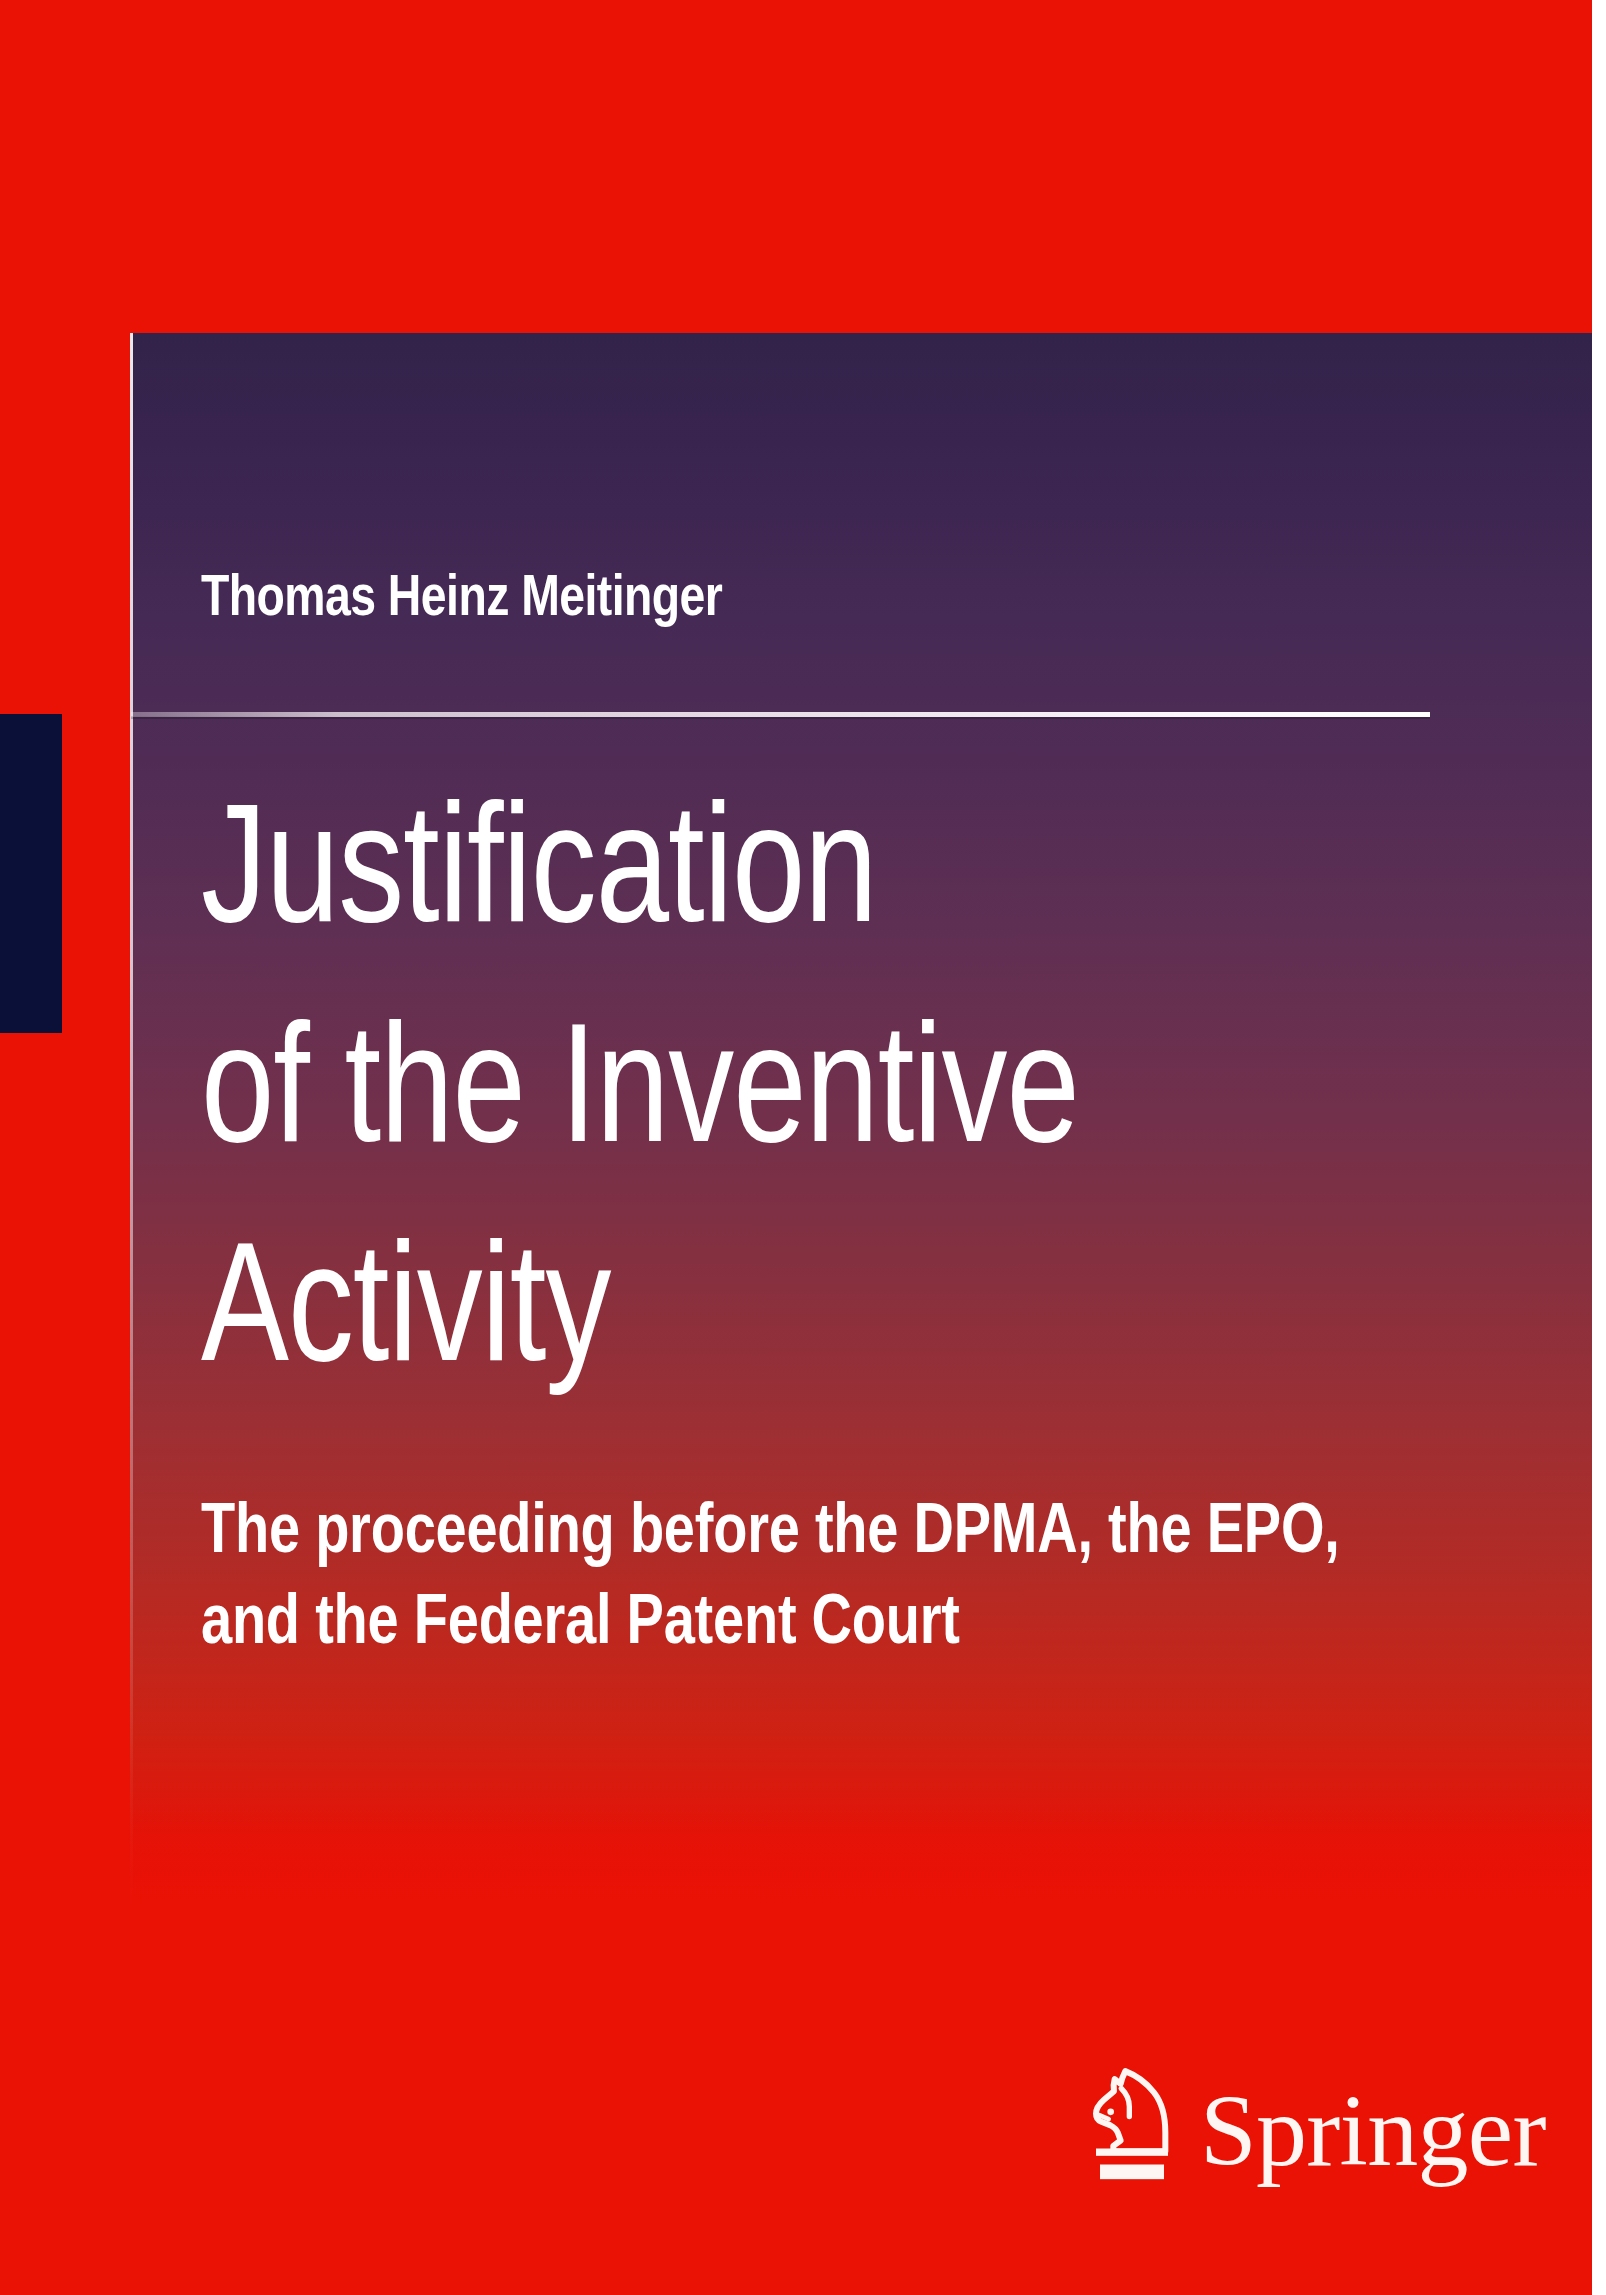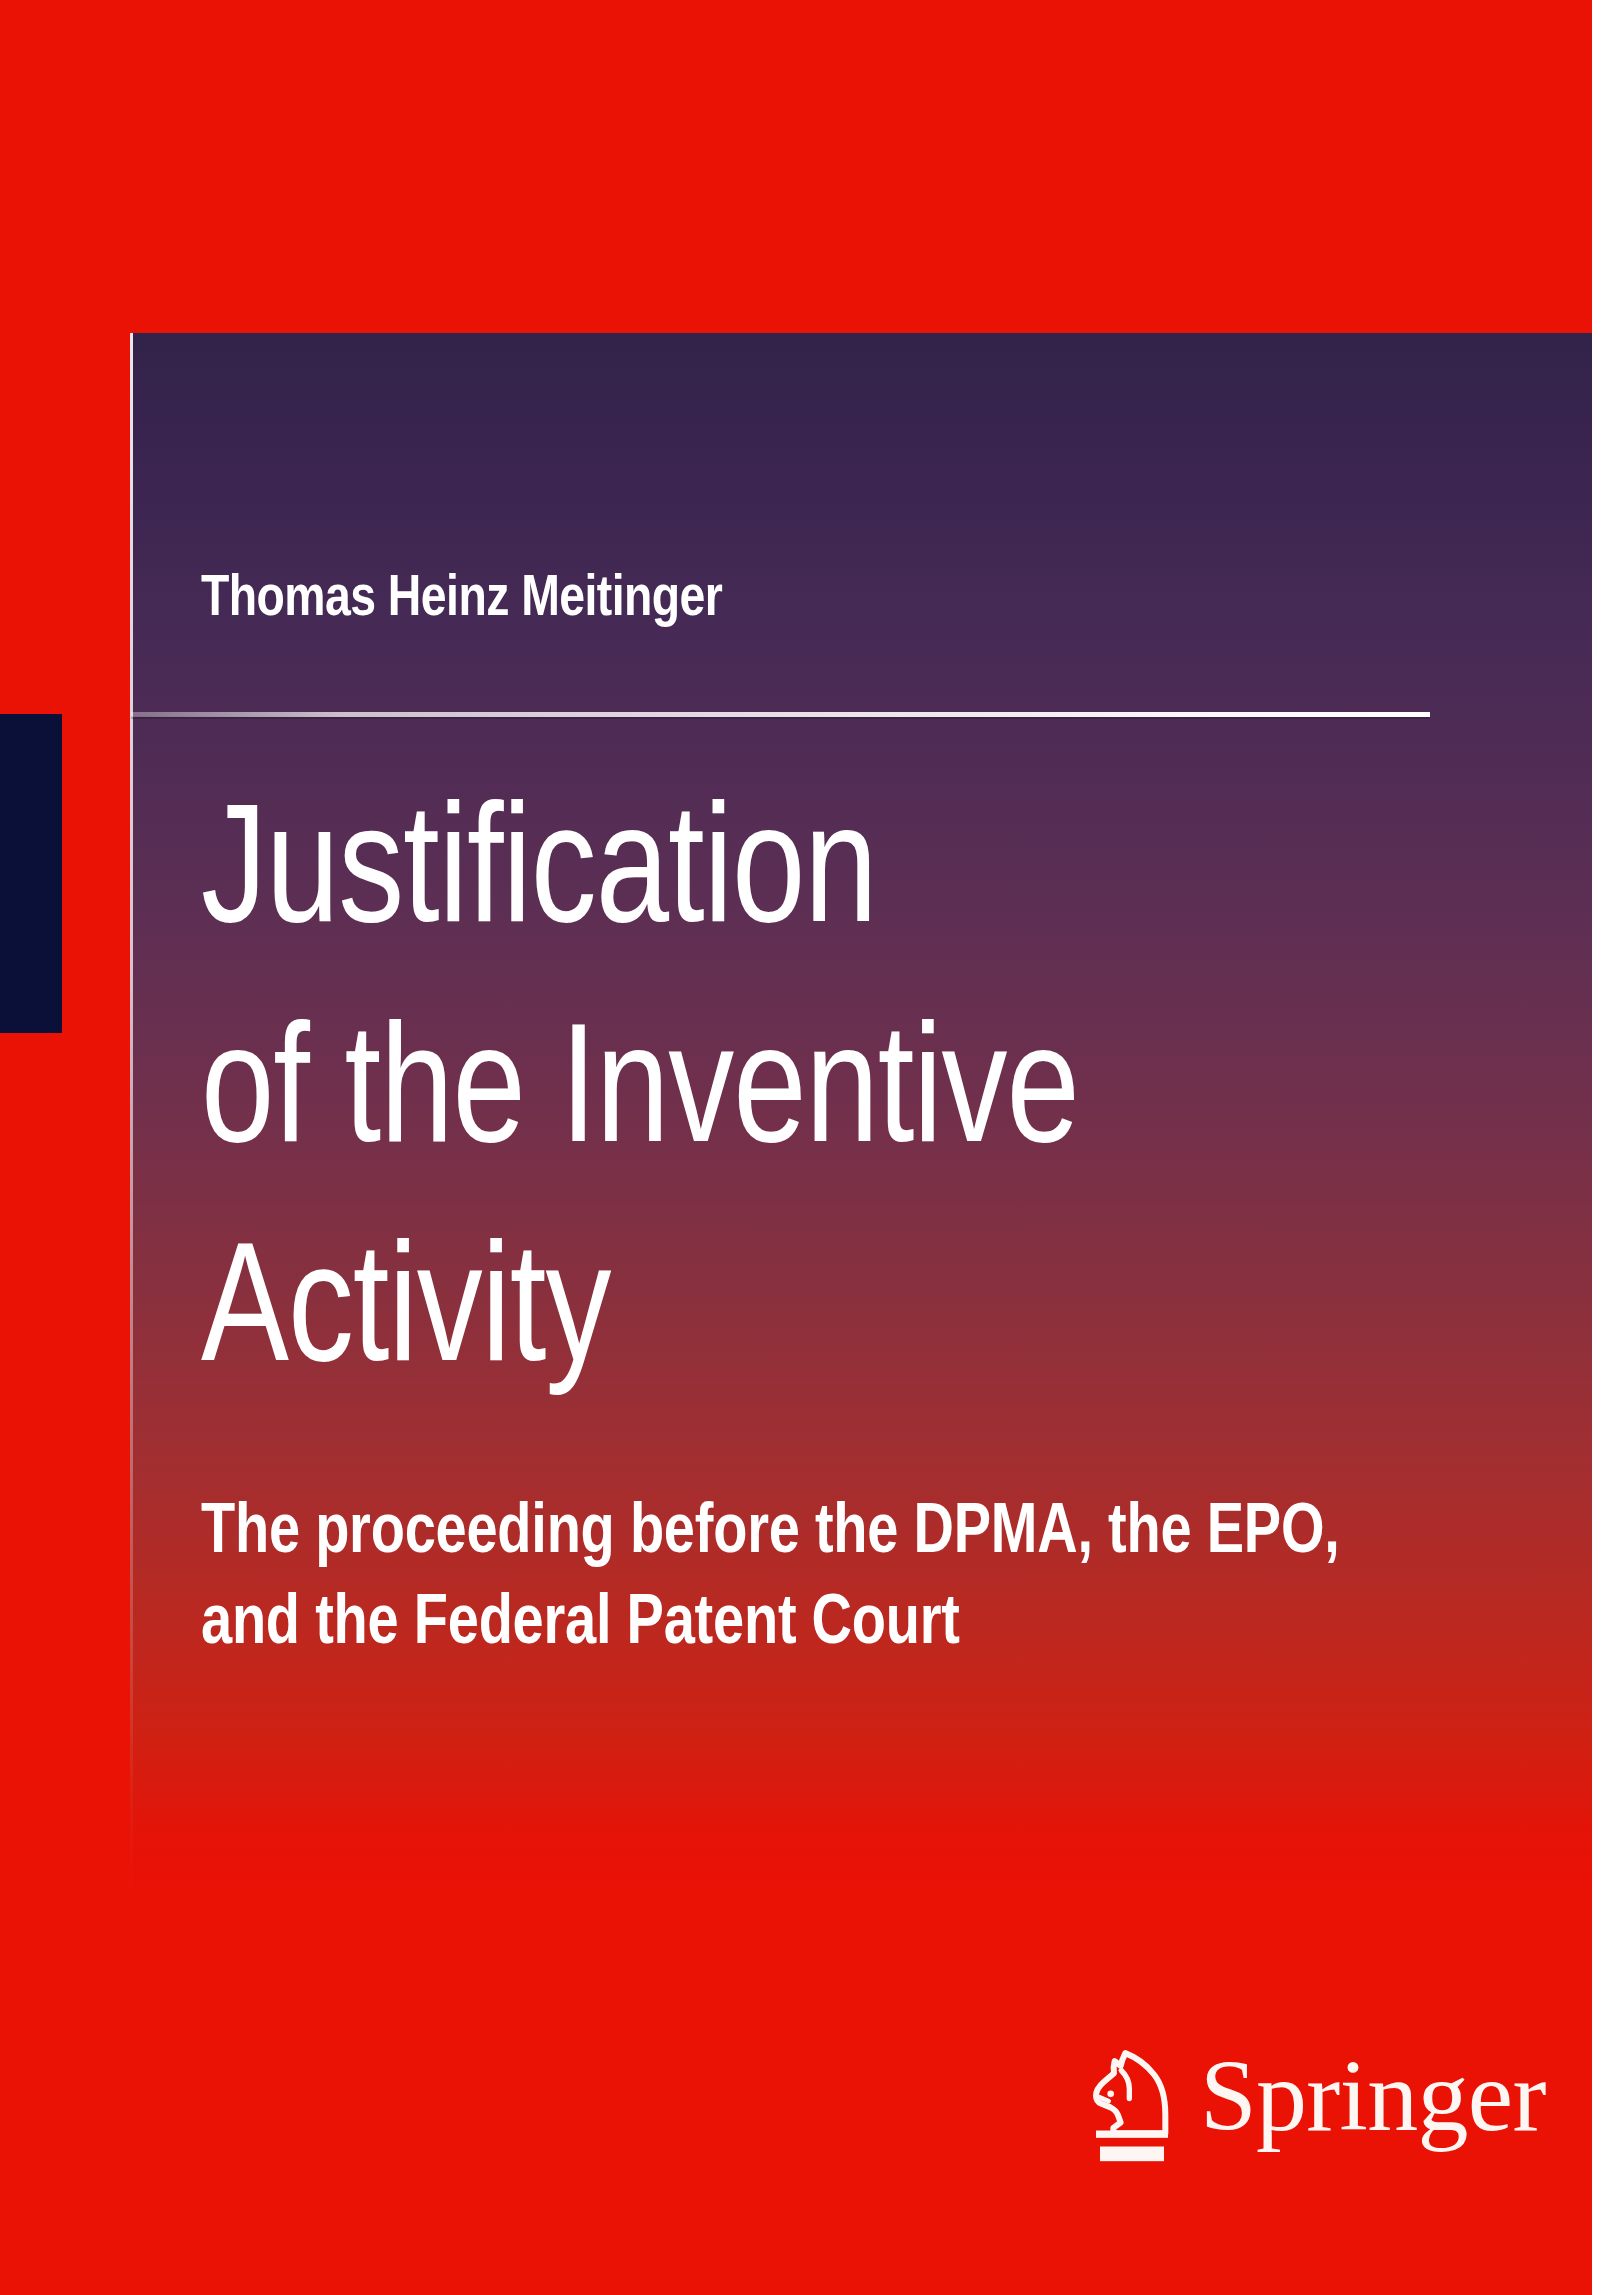--- a/index.html
+++ b/index.html
@@ -156,21 +156,21 @@
   .subtitle-line { display: block; white-space: nowrap; }
 
   
   .springer-logo {
     position: absolute;
     left: 1088px;
     top: 2045px;
     width: 375px;
     height: 137px;
     display: flex;
-    align-items: flex-start;
+    align-items: flex-end;
     gap: 24px;
   }
   .knight-mark {
     width: 88px;
     height: 119px;
     flex: 0 0 auto;
   }
   .springer-word {
     color: #fdf6f2;
     font-family: "Liberation Serif", "DejaVu Serif", serif;

